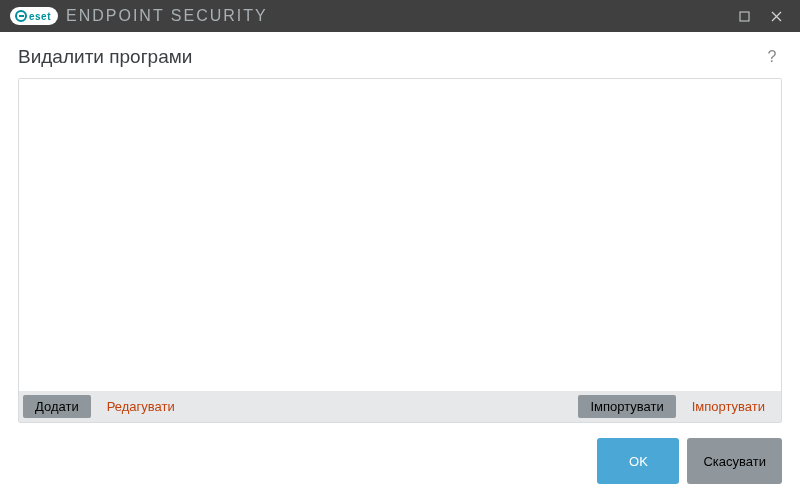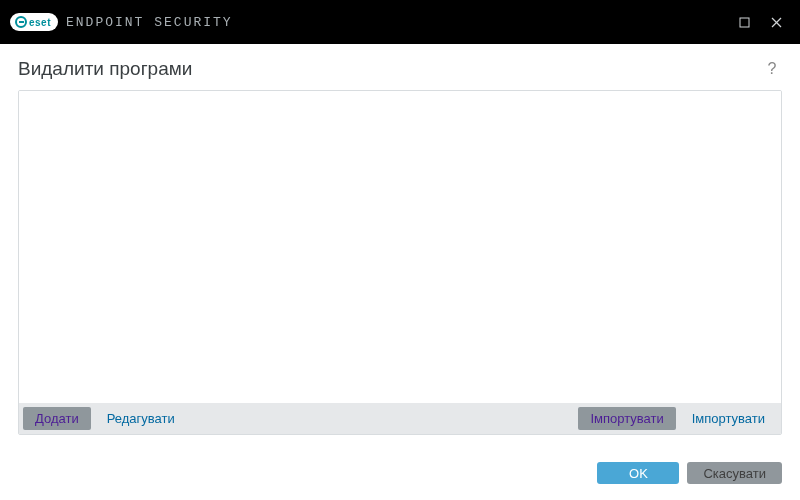--- a/index.html
+++ b/index.html
@@ -1,20 +1,20 @@
 <!DOCTYPE html>
 <html><head>
 <meta charset="utf-8">
 <style>
   * { box-sizing: border-box; margin: 0; padding: 0; }
   html, body { width: 800px; height: 500px; font-family: "Segoe UI", Arial, sans-serif; background: #fff; overflow: hidden; }
 
   .titlebar {
-    height: 44px;
-    background: #000000;
+    height: 32px;
+    background: #404040;
     display: flex;
     align-items: center;
     padding: 0 8px 0 10px;
     color: #e8e8e8;
   }
   .brand-logo {
     display: inline-flex;
     align-items: center;
     height: 18px;
     background: #fff;
@@ -27,25 +27,24 @@
     margin-right: 8px;
   }
   .brand-logo .e-circle {
     width: 12px; height: 12px; border: 2px solid #008f9c; border-radius: 50%;
     position: relative; margin-right: 2px;
   }
   .brand-logo .e-circle::after {
     content: ""; position: absolute; left: 2px; top: 3px; width: 5px; height: 2px; background: #008f9c;
   }
   .product-name {
-    font-size: 13px;
+    font-size: 16px;
     letter-spacing: 2px;
     color: #a9b0b4;
     font-weight: 400;
-    font-family: Liberation Mono, monospace;
   }
   .titlebar-spacer { flex: 1; }
   .win-btn {
     width: 32px; height: 32px; display: flex; align-items: center; justify-content: center;
     color: #cfd3d5; cursor: pointer;
   }
   .win-btn svg { display: block; }
 
   .header-row {
     display: flex; align-items: center; padding: 14px 18px 10px 18px;
@@ -80,43 +79,43 @@
   }
   .toolbar-spacer { flex: 1; }
   .tbtn {
     border: none;
     border-radius: 2px;
     font-size: 13px;
     padding: 4px 12px;
     cursor: pointer;
     font-family: inherit;
   }
-  .tbtn.primary { background: #8f979c; color: #4c1d95; }
-  .tbtn.disabled { background: #e6e8ea; color: #0369a1; cursor: default; }
+  .tbtn.primary { background: #8f979c; color: #000000; }
+  .tbtn.disabled { background: #e6e8ea; color: #c2410c; cursor: default; }
 
   .footer {
     position: absolute;
     bottom: 0; left: 0; right: 0;
     padding: 14px 18px 16px 18px;
     display: flex;
     justify-content: flex-end;
     gap: 8px;
   }
   .fbtn {
     min-width: 82px;
-    height: 22px;
+    height: 46px;
     border: none;
     border-radius: 3px;
     font-size: 13px;
     font-family: inherit;
     cursor: pointer;
     padding: 0 16px;
   }
   .fbtn.ok { background: #4aa7d6; color: #fff; }
-  .fbtn.cancel { background: #90979c; color: #404040; }
+  .fbtn.cancel { background: #90979c; color: #000000; }
 </style>
 </head>
 <body>
 
 <div class="titlebar">
   <span class="brand-logo">
     <span class="e-circle"></span>
     <span>eset</span>
   </span>
   <span class="product-name">ENDPOINT SECURITY</span>

